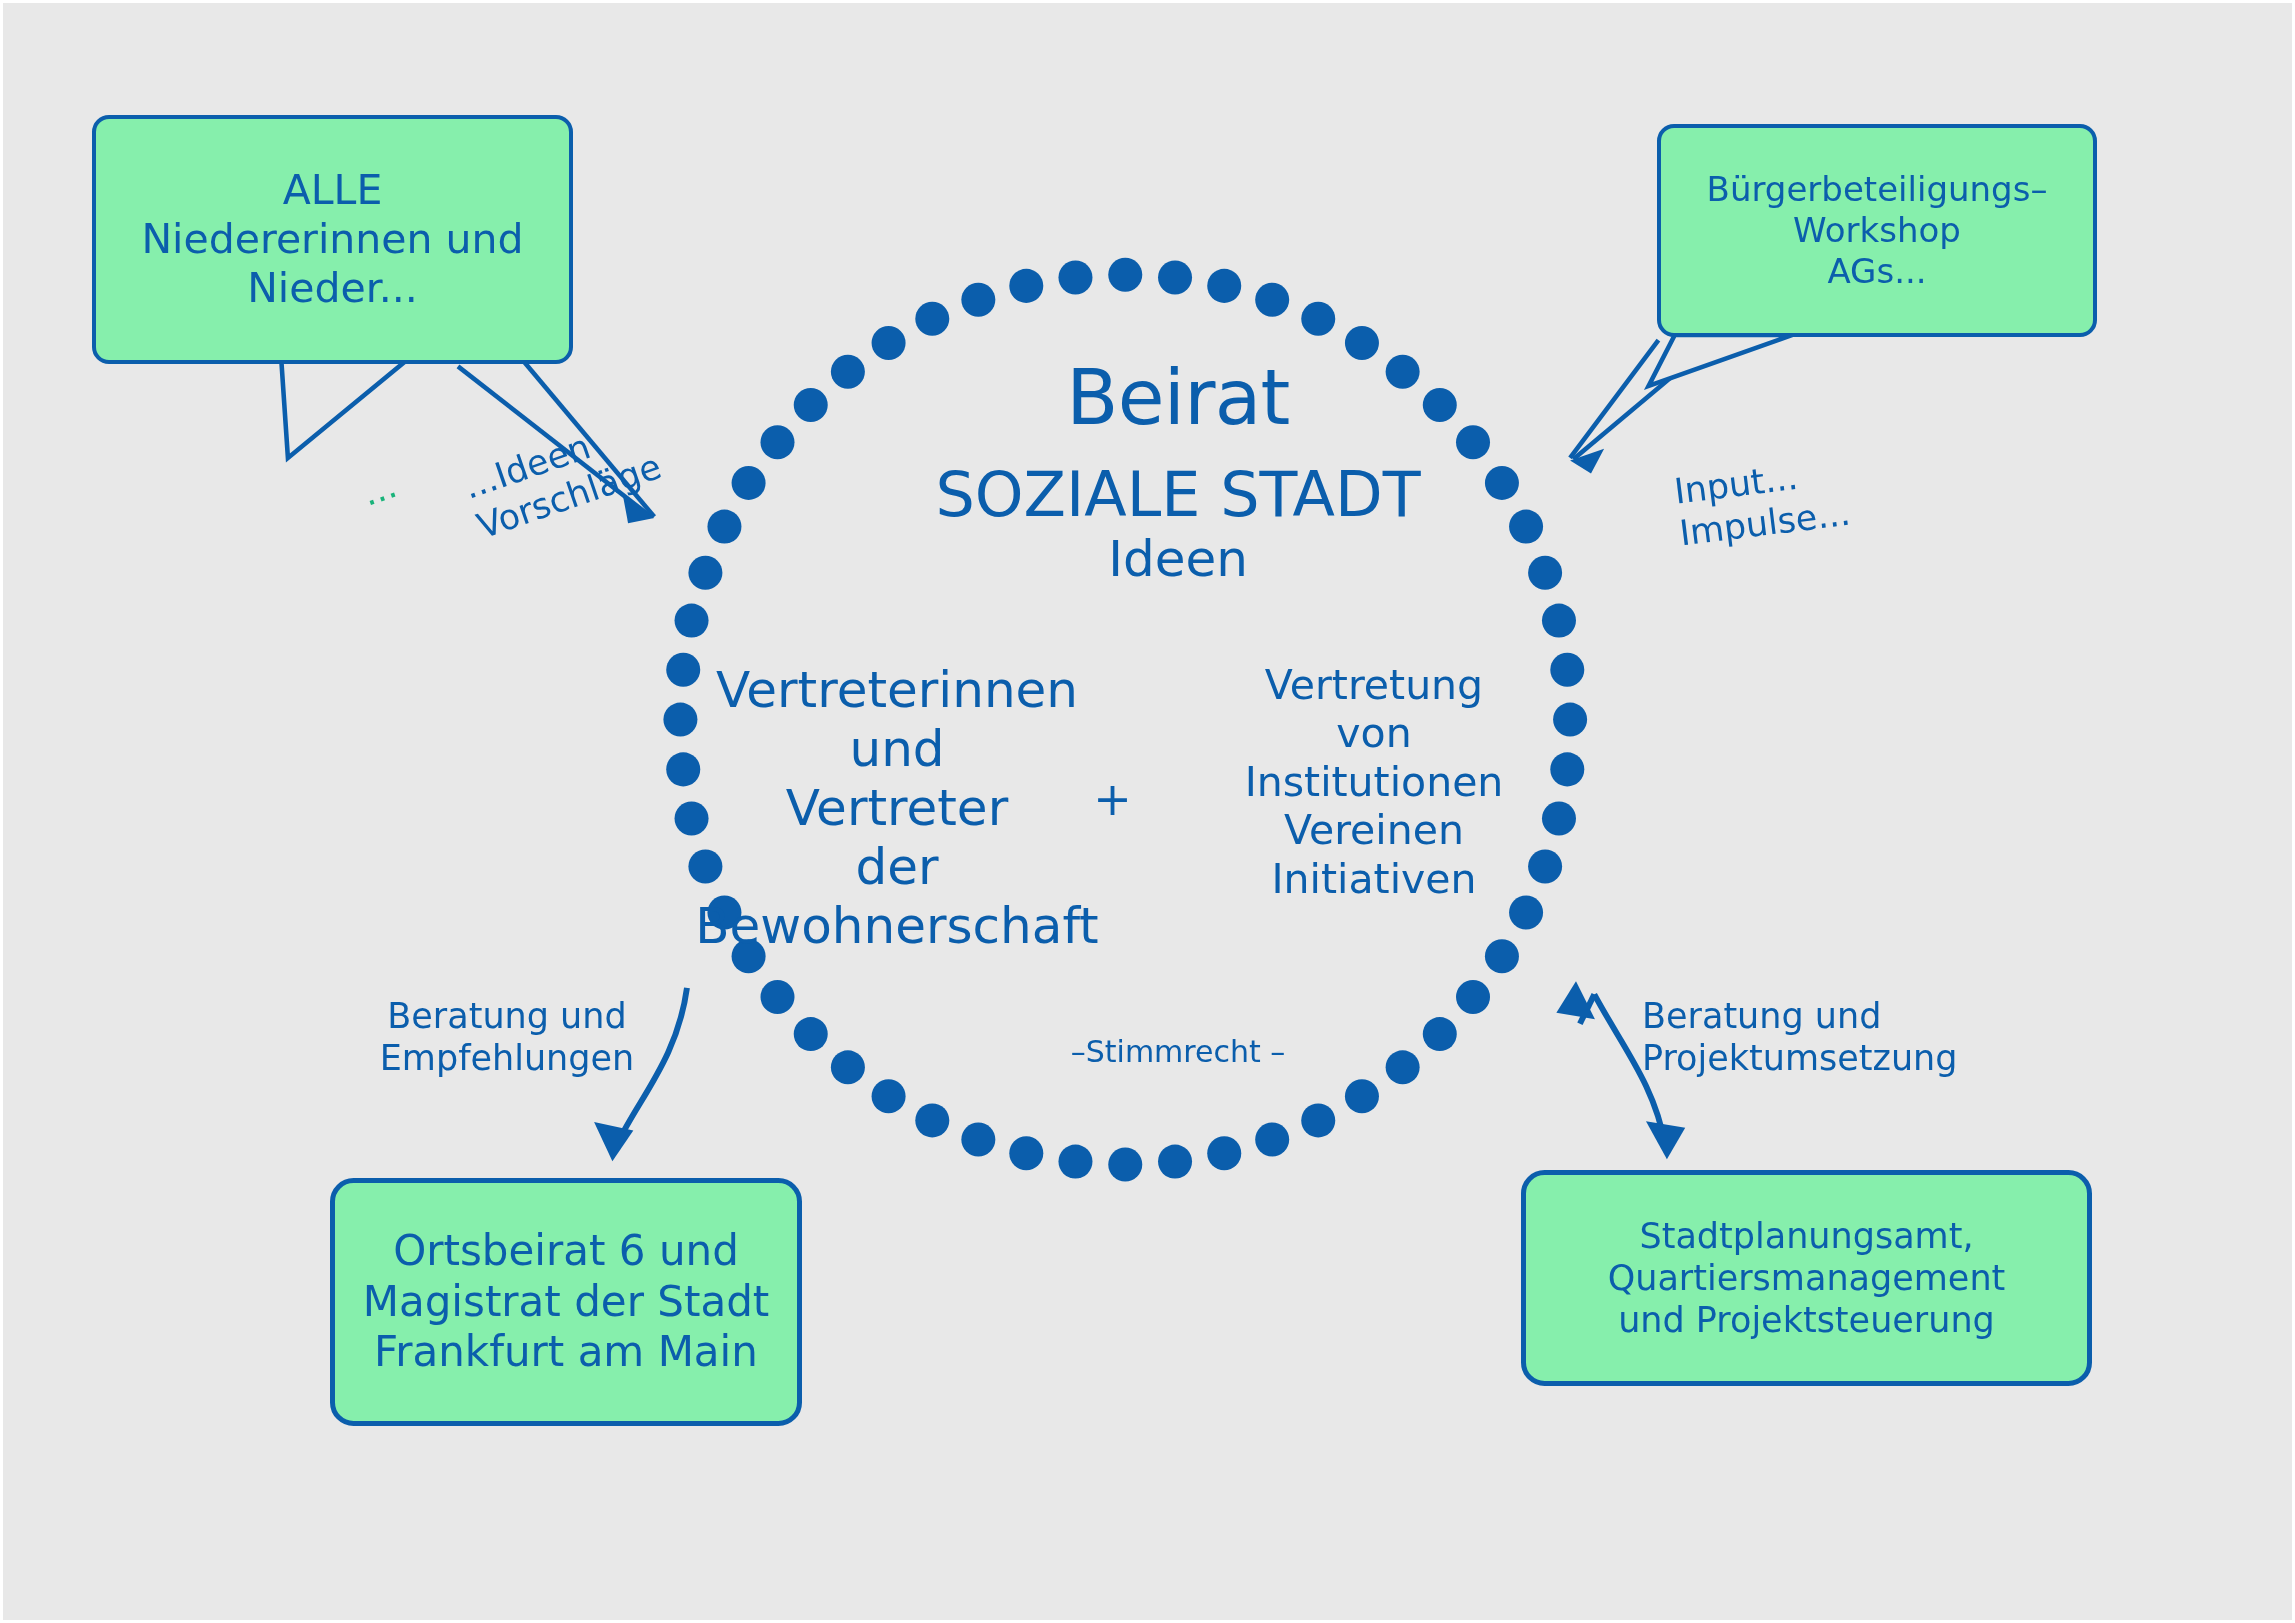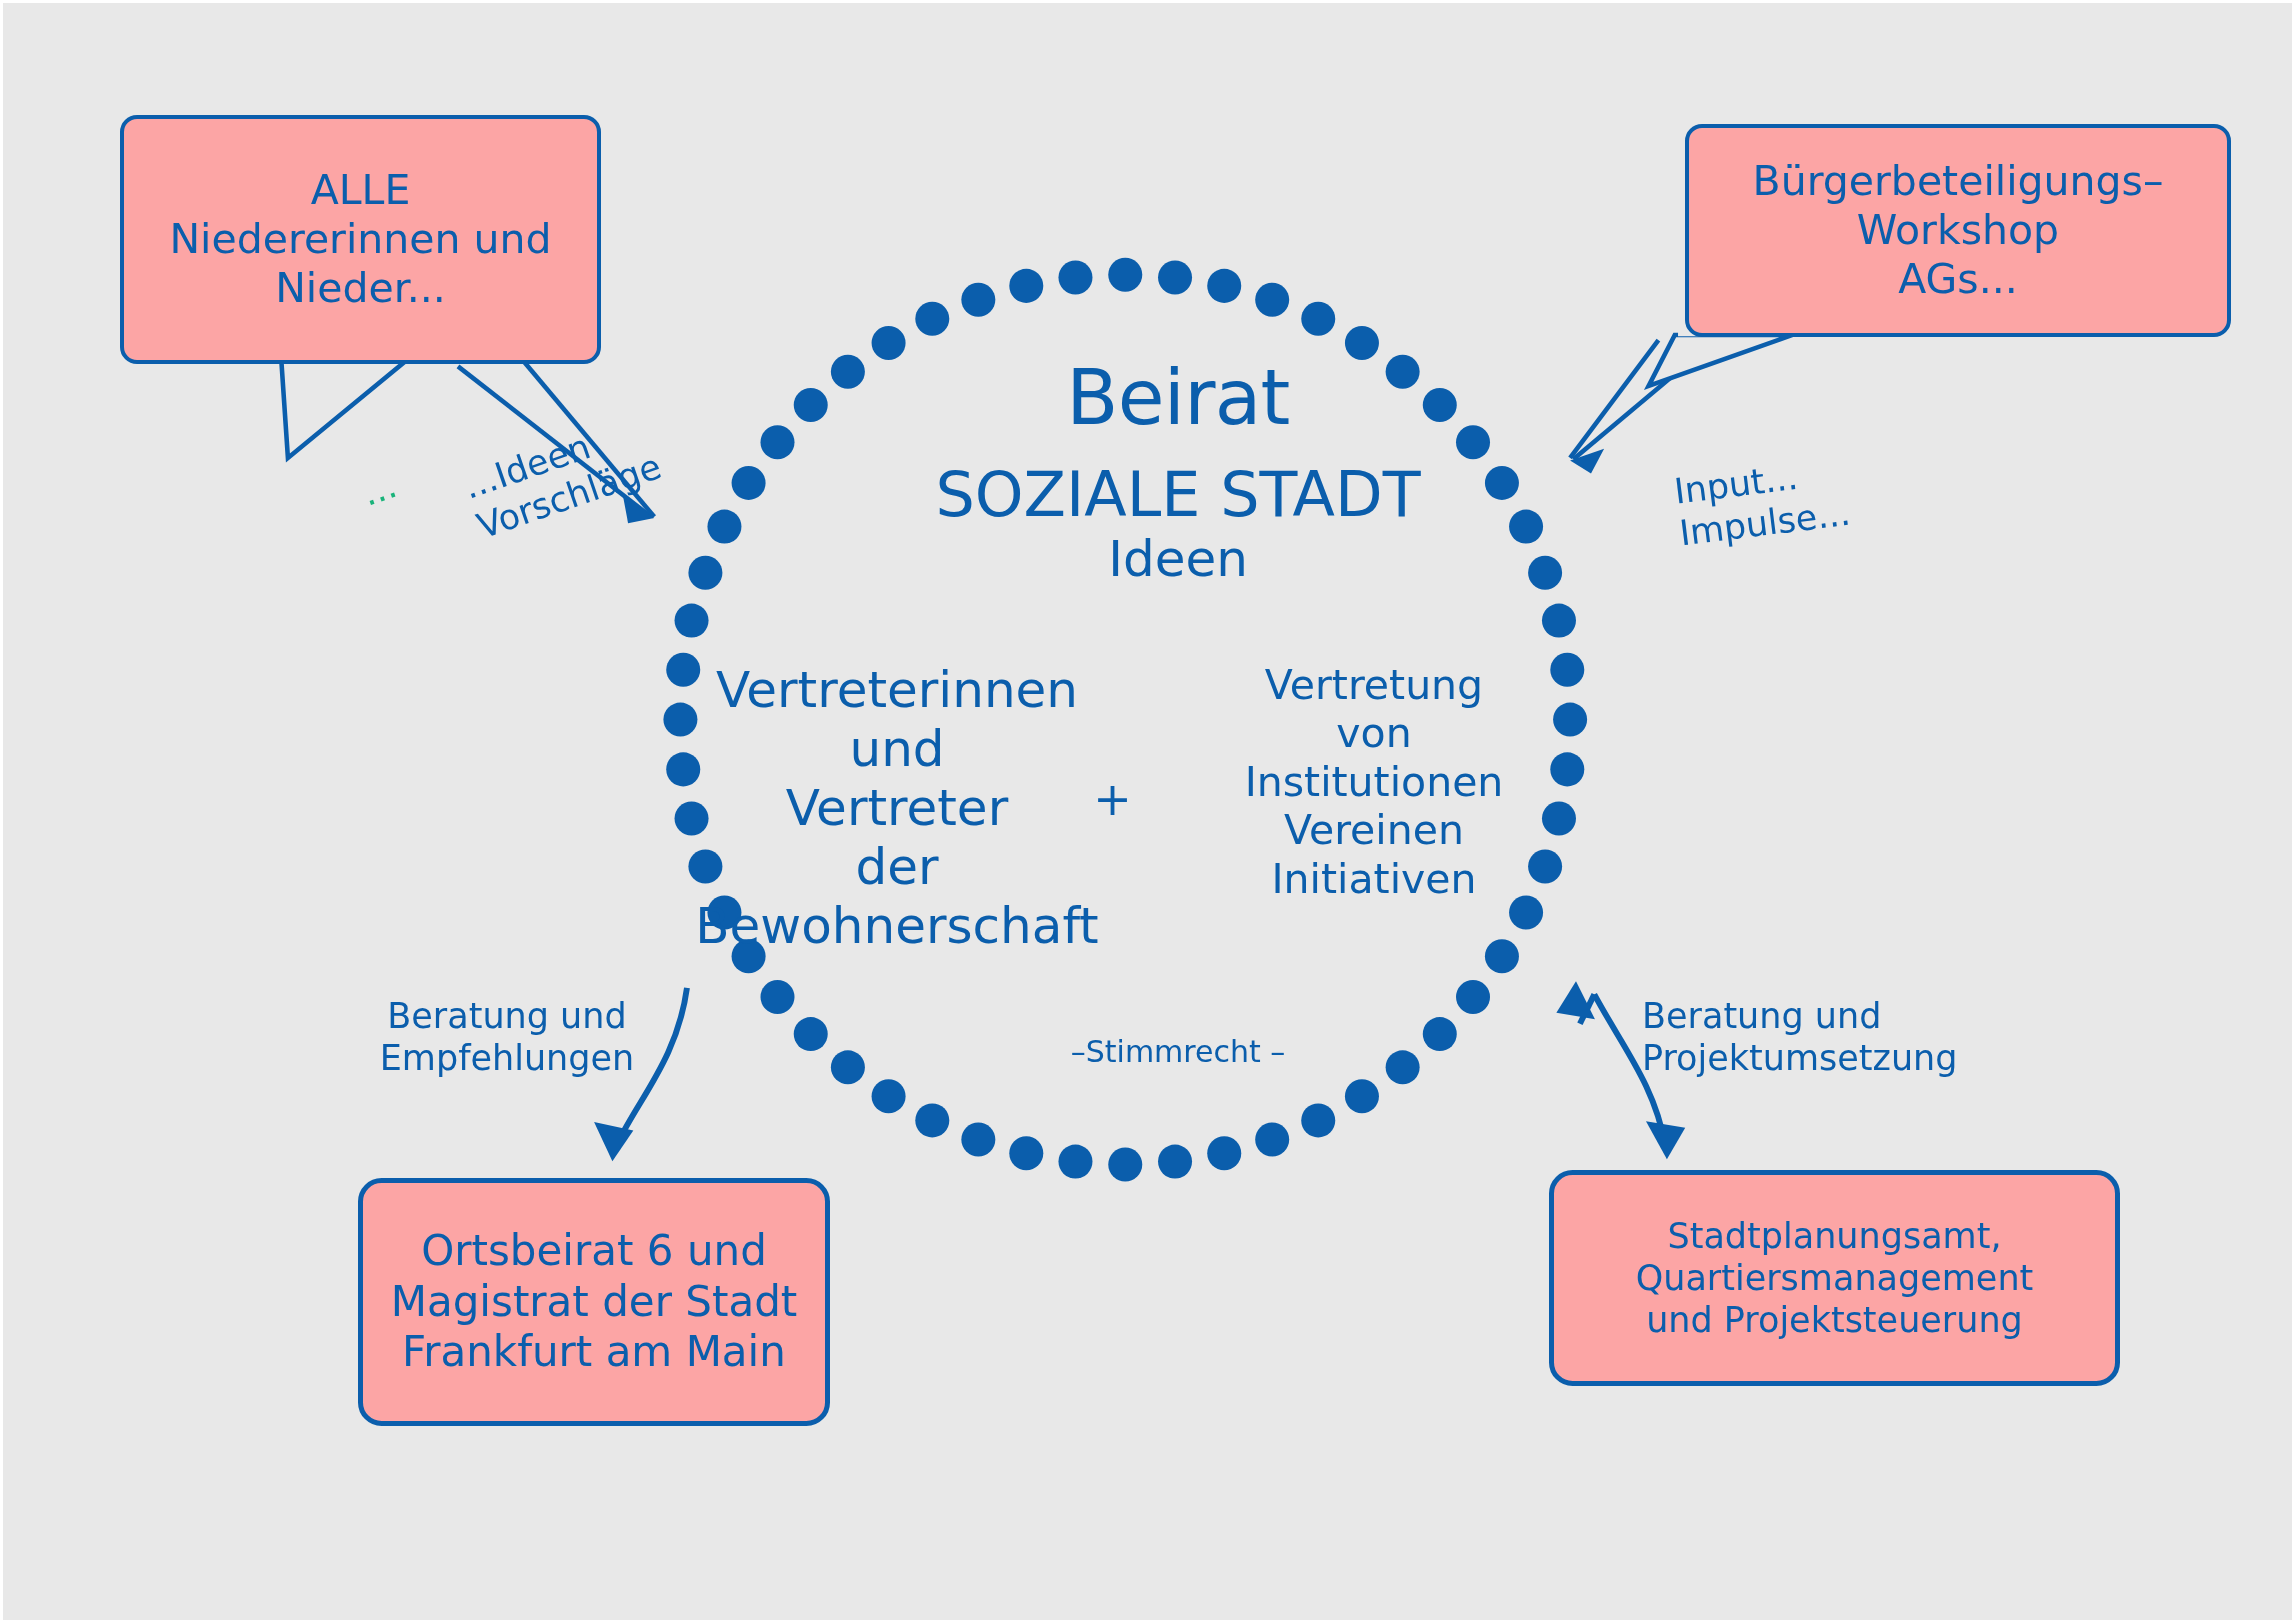--- a/index.html
+++ b/index.html
@@ -92,45 +92,44 @@
     width: 654px;
     font-size: 30px;
     text-align: center;
   }
 
   
   .callout {
     position: absolute;
     border: 4.6px solid #0b5eac;
     border-radius: 14.4px;
-    background: #fca5a5;
+    background: #86efac;
     color: #0b5eac;
     display: flex;
     align-items: center;
     justify-content: center;
     text-align: center;
     line-height: 1.2;
     white-space: pre-line;
     box-sizing: border-box;
-    margin-left: 28px;
   }
   #bubble-alle {
     left: 92px;
     top: 115px;
     width: 481px;
     height: 249px;
     font-size: 41px;
     border-radius: 17px;
   }
   #bubble-buerger {
     left: 1657px;
     top: 124px;
-    width: 546px;
+    width: 440px;
     height: 213px;
-    font-size: 41px;
+    font-size: 34px;
     border-radius: 17px;
   }
   #box-ortsbeirat {
     left: 330px;
     top: 1178px;
     width: 472px;
     height: 248px;
     font-size: 42px;
     border-radius: 23.6px;
     border-width: 5.9px;

